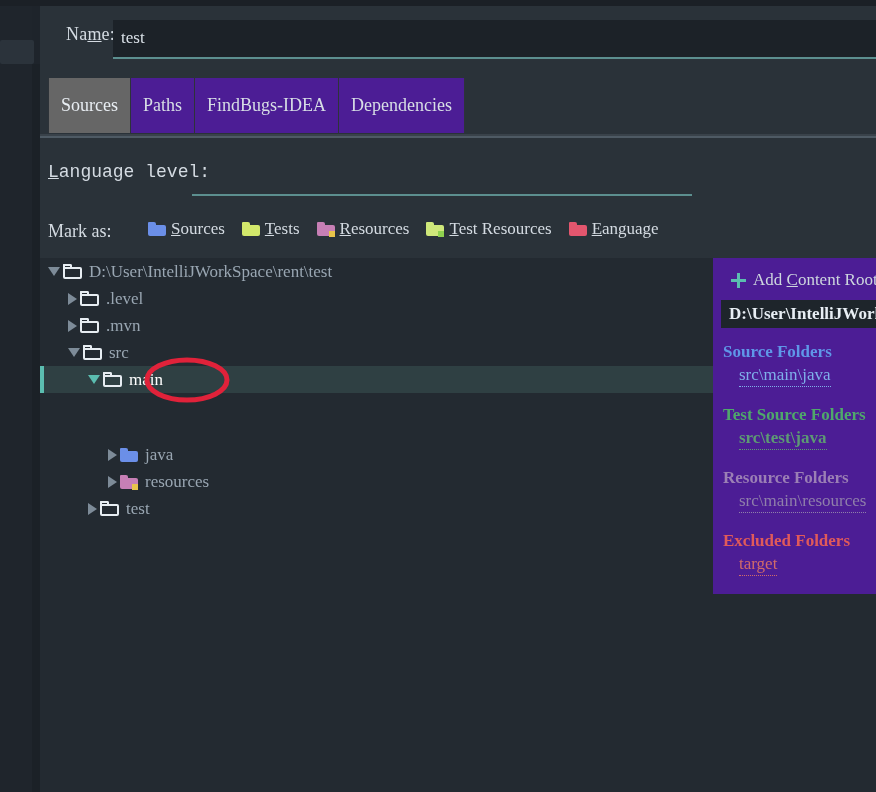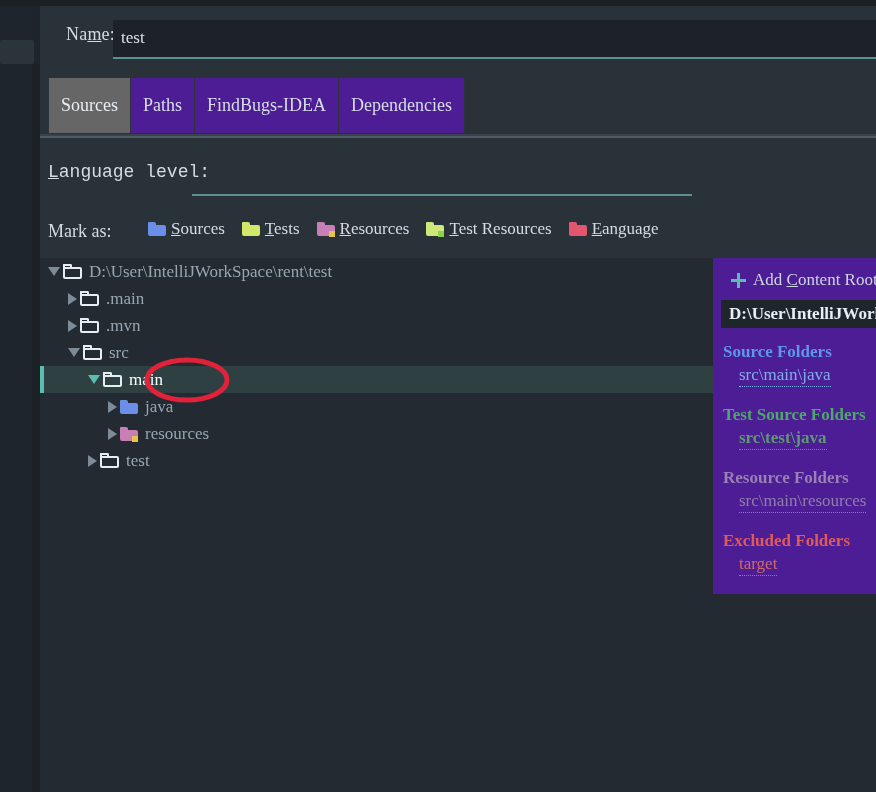--- a/index.html
+++ b/index.html
@@ -489,21 +489,21 @@
             <i></i>
           </span>
           <span>D:\User\IntelliJWorkSpace\rent\test</span>
         </div>
         <div class="trow" style="padding-left: 28px;">
           <span class="twist closed"></span>
           <span class="ofldr">
             <b></b>
             <i></i>
           </span>
-          <span>.main</span>
+          <span>.level</span>
         </div>
         <div class="trow" style="padding-left: 28px;">
           <span class="twist closed"></span>
           <span class="ofldr">
             <b></b>
             <i></i>
           </span>
           <span>.mvn</span>
         </div>
         <div class="trow" style="padding-left: 28px;">
@@ -516,21 +516,21 @@
         </div>
         <div class="trow selected" style="padding-left: 48px;">
           <span class="sel-bar"></span>
           <span class="twist open"></span>
           <span class="ofldr">
             <b></b>
             <i></i>
           </span>
           <span>main</span>
         </div>
-        <div class="trow" style="padding-left: 68px;">
+        <div class="trow" style="padding-left: 68px; margin-top: 48px;">
           <span class="twist closed"></span>
           <span class="fldr cfldr" style="color: rgb(107, 143, 232);">
             <b></b>
             <i></i>
           </span>
           <span>java</span>
         </div>
         <div class="trow" style="padding-left: 68px;">
           <span class="twist closed"></span>
           <span class="fldr cfldr" style="color: rgb(199, 127, 181);">

